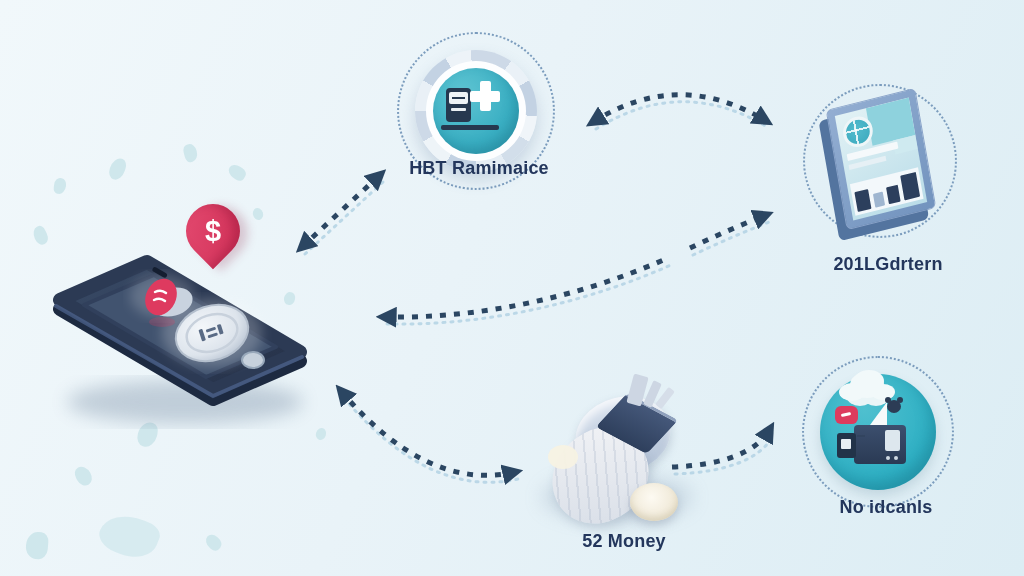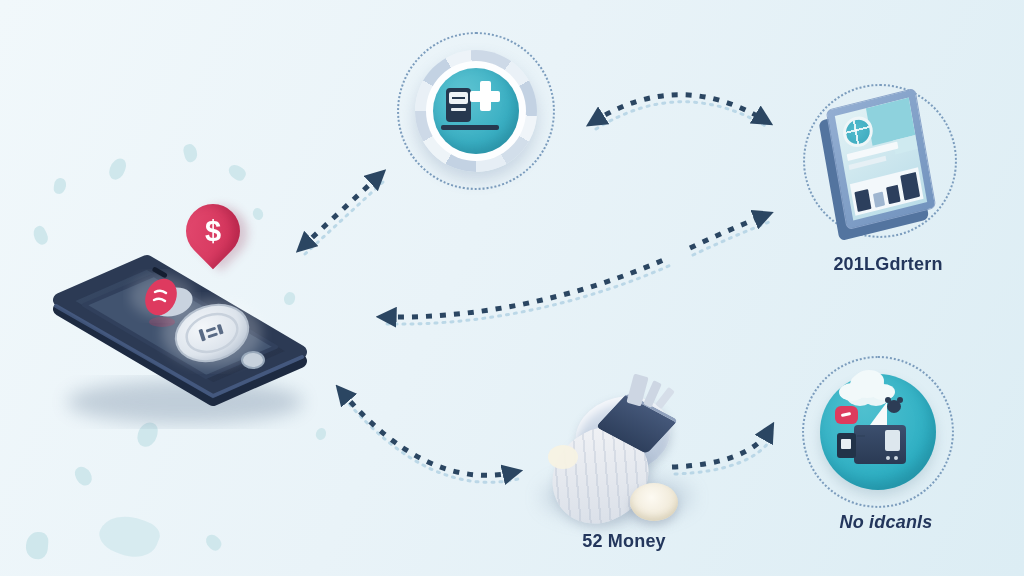--- a/index.html
+++ b/index.html
@@ -215,20 +215,21 @@
           </div>
         <div class="kiosk-slot"></div>
       </div>
       <div class="cross">
         <div class="h"></div>
           <div class="v"></div>
       </div>
       <div class="kiosk-base"></div>
     </div>
   </div>
+  <div class="label" style="left:479px;top:158px;">HBT Ramimaice</div>
 
   <div class="node" style="left:803px;top:84px;width:154px;height:154px;">
     <div class="ring-dotted"></div>
     <div class="panel">
       <div class="panel-back"></div>
       <div class="panel-face"></div>
       <div class="panel-scr">
         <div class="scr-hdr"></div>
           <div class="scr-hdr2"></div>
         <div class="globe"></div>
@@ -270,15 +271,15 @@
     <div class="machine">
       <div class="m-screen"></div>
         <div class="m-tick"></div>
       <div class="m-dot" style="right:8px;"></div>
         <div class="m-dot" style="right:16px;"></div>
     </div>
     <div class="flap">
         <div class="flap-scr"></div>
       </div>
   </div>
-  <div class="label" style="left:886px;top:512px;font-style:italic;">No idcanls</div>
+  <div class="label" style="left:886px;top:497px;">No idcanls</div>
 
 </div>
 
 </body></html>

